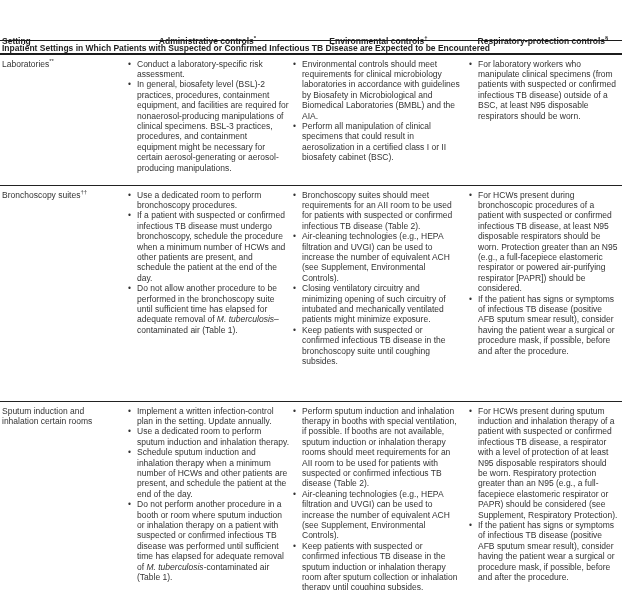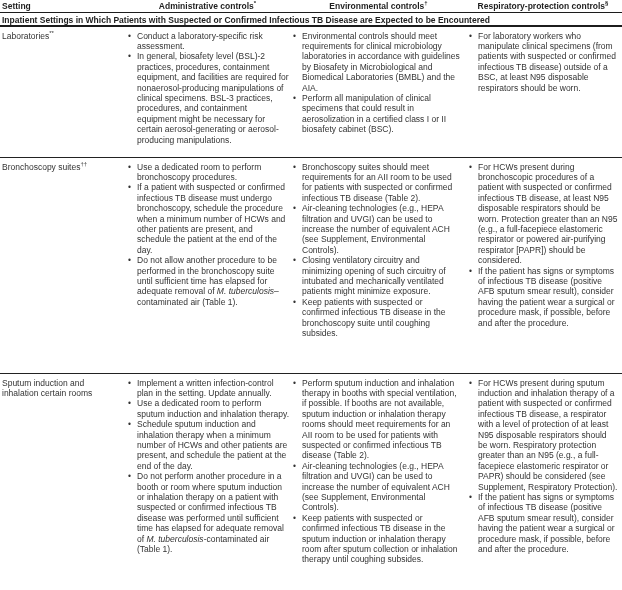--- a/index.html
+++ b/index.html
@@ -5,21 +5,21 @@
   html,body{margin:0;padding:0;background:#fff;}
   body{
     width:622px;height:590px;overflow:hidden;
     font-family:"Liberation Sans","DejaVu Sans",sans-serif;
     color:#333;-webkit-font-smoothing:antialiased;
   }
   .table{width:622px;font-size:8.5px;line-height:10.4px;}
   .head-row{
     display:grid;grid-template-columns:122px 171px 171px 158px;
     height:13px;box-sizing:border-box;
-    border-bottom:1.5px solid #1c1c1c;padding-top:1px;
+    border-bottom:1.5px solid #1c1c1c;padding-top:8px;margin-top:28px;
   }
   .head-cell{font-weight:bold;color:#1f1f1f;text-align:center;white-space:nowrap;}
   .head-cell.first{text-align:left;padding-left:2px;}
   .section-row{
     height:14px;box-sizing:border-box;
     border-bottom:2.5px solid #1c1c1c;
     font-weight:bold;color:#1f1f1f;padding:2px 0 0 2px;white-space:nowrap;
   }
   .body-row{
     display:grid;grid-template-columns:122px 171px 171px 158px;

